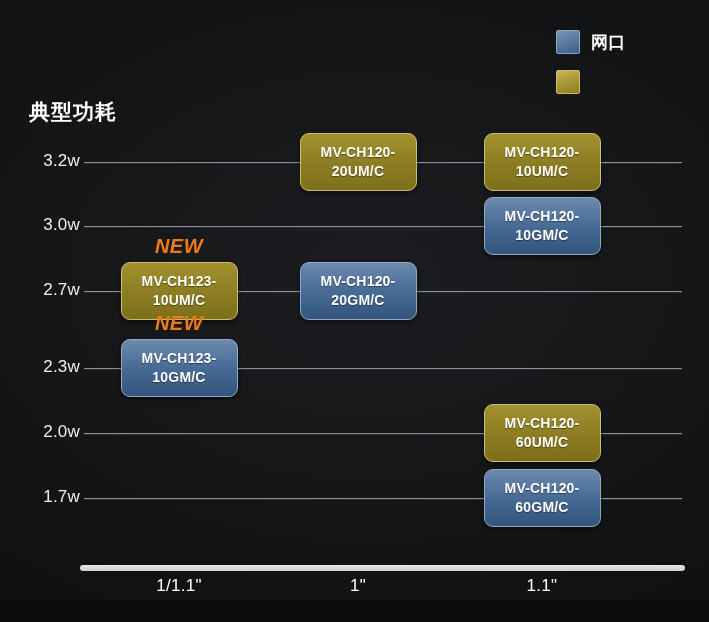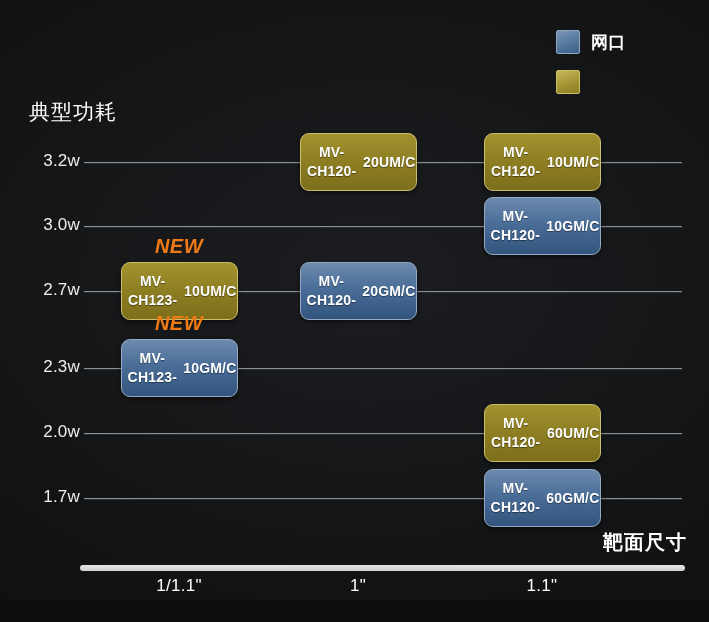--- a/index.html
+++ b/index.html
@@ -52,21 +52,21 @@
     white-space: nowrap;
   }
 
   
   #y-title {
     position: absolute;
     left: 29px;
     top: 98px;
     color: #ffffff;
     font-size: 21px;
-    font-weight: normal;
+    font-weight: bold;
     letter-spacing: 1px;
   }
   #x-title {
     position: absolute;
     right: 22px;
     top: 529px;
     color: #ffffff;
     font-size: 20px;
     font-weight: bold;
     letter-spacing: 1px;
@@ -100,21 +100,21 @@
   }
 
   
   .chip {
     position: absolute;
     top: -29px;
     width: 117px;
     height: 58px;
     border-radius: 9px;
     display: flex;
-    flex-direction: row;
+    flex-direction: column;
     align-items: center;
     justify-content: center;
     box-sizing: border-box;
     text-align: center;
     color: #ffffff;
     font-size: 14px;
     font-weight: bold;
     letter-spacing: 0.2px;
     line-height: 1.35;
     box-shadow: 0 2px 4px rgba(0,0,0,0.55);
@@ -172,21 +172,20 @@
     <div class="legend-row">
       <span class="legend-swatch net"></span>
       <span class="legend-label">网口</span>
     </div>
     <div class="legend-row">
       <span class="legend-swatch usb"></span>
     </div>
   </div>
 
   <div id="y-title">典型功耗</div>
-  <div id="x-title">靶面尺寸</div>
 
   <div id="plot-area">
       <div class="row" style="top: 162px;">
         <div class="row-label">3.2w</div>
         <div class="gridline"></div>
         <div class="chip usb" style="left: 299.5px;">
           <span class="chip-line">MV-CH120-</span>
           <span class="chip-line">20UM/C</span>
         </div>
         <div class="chip usb" style="left: 483.5px;">

